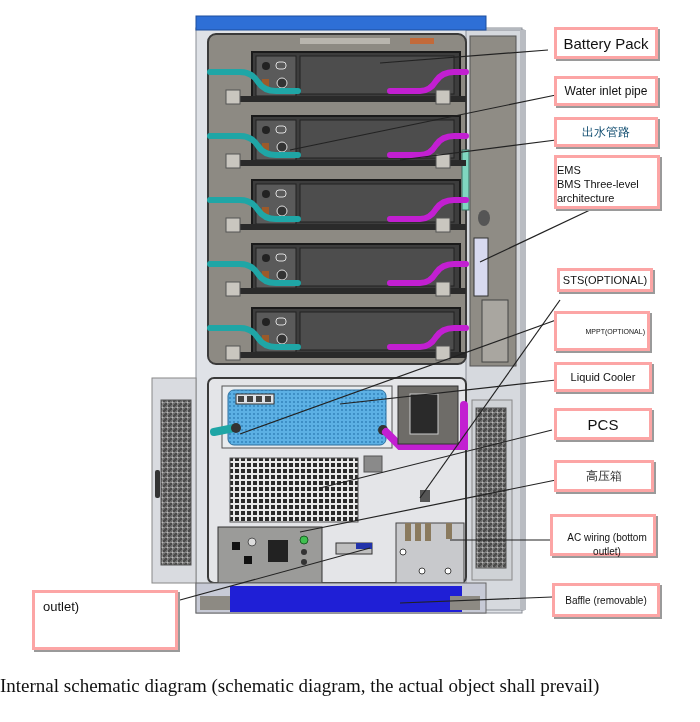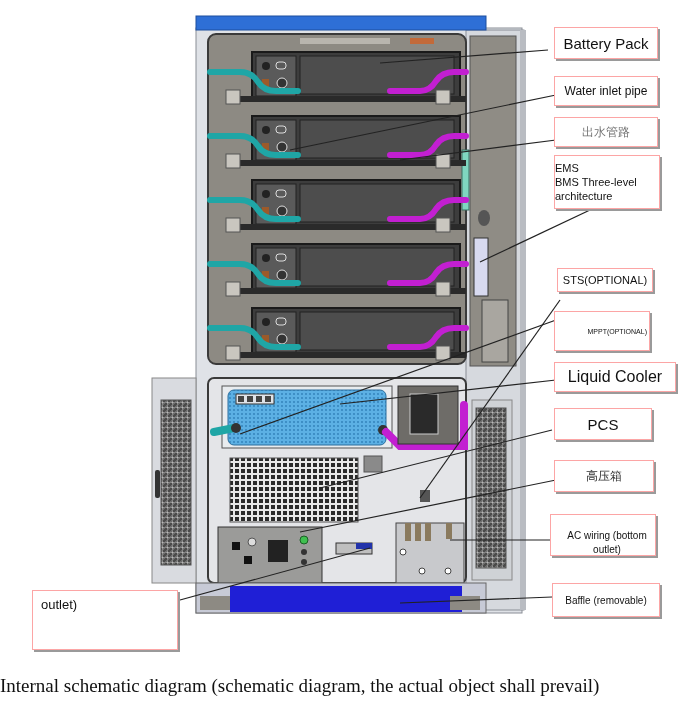--- a/index.html
+++ b/index.html
@@ -1,18 +1,18 @@
 <!DOCTYPE html>
 <html><head>
 <meta charset="utf-8">
 <style>
   html, body { margin: 0; padding: 0; background: #ffffff; }
   body { width: 700px; height: 722px; position: relative; overflow: hidden; font-family: "Liberation Sans", sans-serif; }
   .label-box {
-    position: absolute; background: #fff; border: 1px solid #fca5a5;
+    position: absolute; background: #fff; border: 3px solid #fca5a5;
     color: #111; font-family: "Liberation Sans", sans-serif; box-sizing: border-box;
     box-shadow: 2px 2px 0 #9a9a9a;
   }
   .label-box.center { display: flex; align-items: center; justify-content: center; text-align: center; }
   .cabinet-svg { position: absolute; left: 0; top: 0; }
   .caption {
     position: absolute; left: 0; width: 700px; top: 675px; text-align: left;
     font-family: "Liberation Serif", serif; font-size: 19px; color: #111;
   }
 </style>
@@ -208,34 +208,34 @@
   </g>
 </svg>
 
 <div class="label-box center" style="left:554px;top:27px;width:104px;height:32px;font-size:15px;">
   <span>Battery Pack</span>
 </div>
 <div class="label-box center" style="left:554px;top:76px;width:104px;height:30px;font-size:12px;">
   <span>Water inlet pipe</span>
 </div>
 <div class="label-box center" style="left:554px;top:117px;width:104px;height:30px;font-size:12px;">
-  <span style="font-family:'DejaVu Sans',sans-serif;color:#737373;">出水管路</span>
+  <span style="font-family:'DejaVu Sans',sans-serif;color:#0c4a6e;">出水管路</span>
 </div>
 <div class="label-box" style="left:554px;top:155px;width:106px;height:54px;font-size:11px;line-height:14px;padding:5px 0;">
   <div>EMS</div>
   <div>BMS Three-level</div>
   <div>architecture</div>
 </div>
 <div class="label-box center" style="left:557px;top:268px;width:96px;height:24px;font-size:11px;">
   <span>STS(OPTIONAL)</span>
 </div>
 <div class="label-box center" style="left:554px;top:311px;width:96px;height:40px;font-size:7px;justify-content:flex-end;padding-right:2px;">
   <span>MPPT(OPTIONAL)</span>
 </div>
-<div class="label-box center" style="left:554px;top:362px;width:122px;height:30px;font-size:16px;">
+<div class="label-box center" style="left:554px;top:362px;width:98px;height:30px;font-size:11px;">
   <span>Liquid Cooler</span>
 </div>
 <div class="label-box center" style="left:554px;top:408px;width:98px;height:32px;font-size:15px;">
   <span>PCS</span>
 </div>
 <div class="label-box center" style="left:554px;top:460px;width:100px;height:32px;font-size:12px;">
   <span style="font-family:'DejaVu Sans',sans-serif;color:#333;">高压箱</span>
 </div>
 <div class="label-box" style="left:550px;top:514px;width:106px;height:42px;font-size:10px;line-height:14px;padding:14px 4px 4px 12px;text-align:center;">
   <div>AC wiring (bottom</div>

